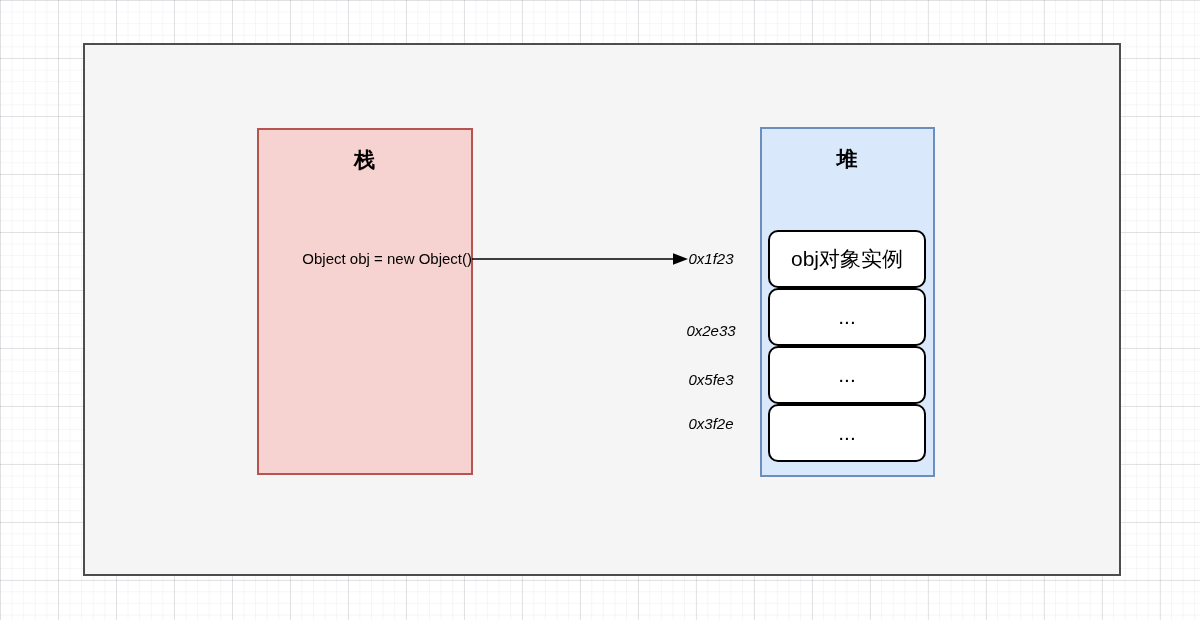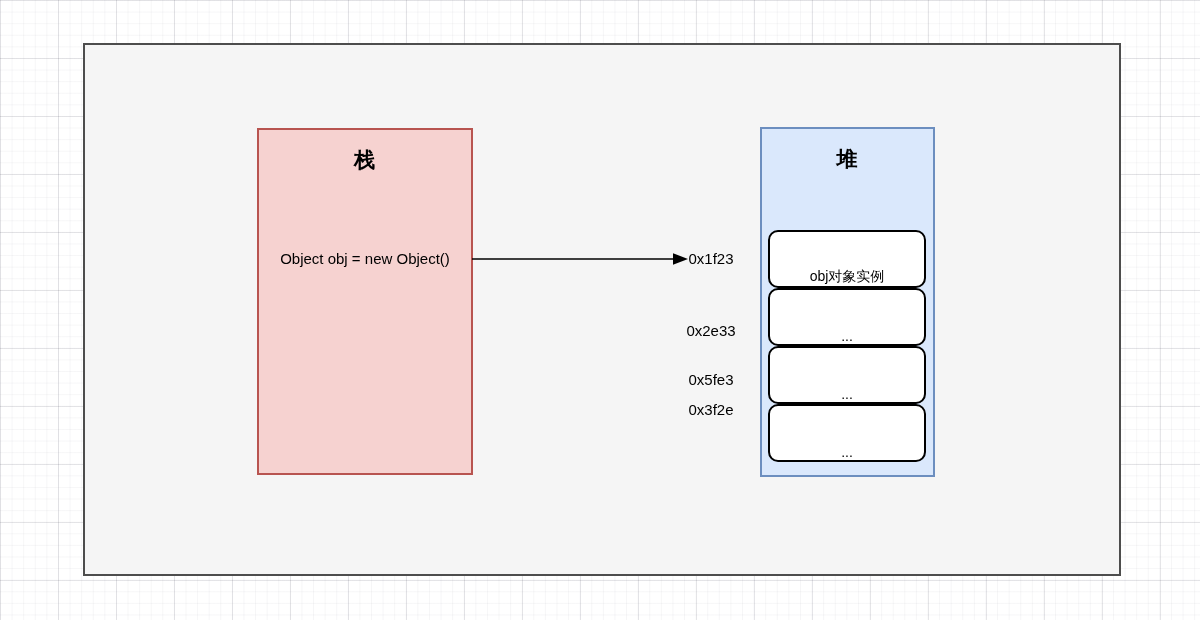--- a/index.html
+++ b/index.html
@@ -52,56 +52,57 @@
     font-size: 21px;
     font-weight: 700;
     letter-spacing: 1px;
   }
   .stack-statement {
     position: absolute;
     left: 258px; top: 250px;
     width: 214px;
     font-size: 15px;
     line-height: 18px;
-    text-align: center;
+    text-align: right;
     white-space: nowrap;
   }
   .ref-arrow {
     position: absolute;
     left: 472px; top: 249px;
     width: 220px; height: 20px;
   }
   .heap-slot {
     position: absolute;
     left: 768px;
     width: 154px; height: 54px;
     background: #ffffff;
     border: 2px solid #000000;
     border-radius: 10px;
     display: flex;
-    align-items: flex-end;
+    align-items: center;
     justify-content: center;
-    font-size: 14px;
+    font-size: 21px;
   }
   .slot-1 { top: 230px; }
   .slot-2 { top: 288px; }
   .slot-3 { top: 346px; }
   .slot-4 { top: 404px; }
   .heap-address {
     position: absolute;
     left: 668px;
     width: 86px; height: 20px;
     text-align: center;
     font-size: 15px;
     line-height: 20px;
+    font-style: italic;
   }
   .addr-1 { top: 249px; }
   .addr-2 { top: 321px; }
   .addr-3 { top: 370px; }
-  .addr-4 { top: 400px; text-align: center; }
+  .addr-4 { top: 414px; text-align: center; }
 </style>
 </head>
 <body>
 
 <div class="page">
 
   <div class="canvas-frame"></div>
 
   <div class="stack-box">
     <div class="region-title">栈</div>

